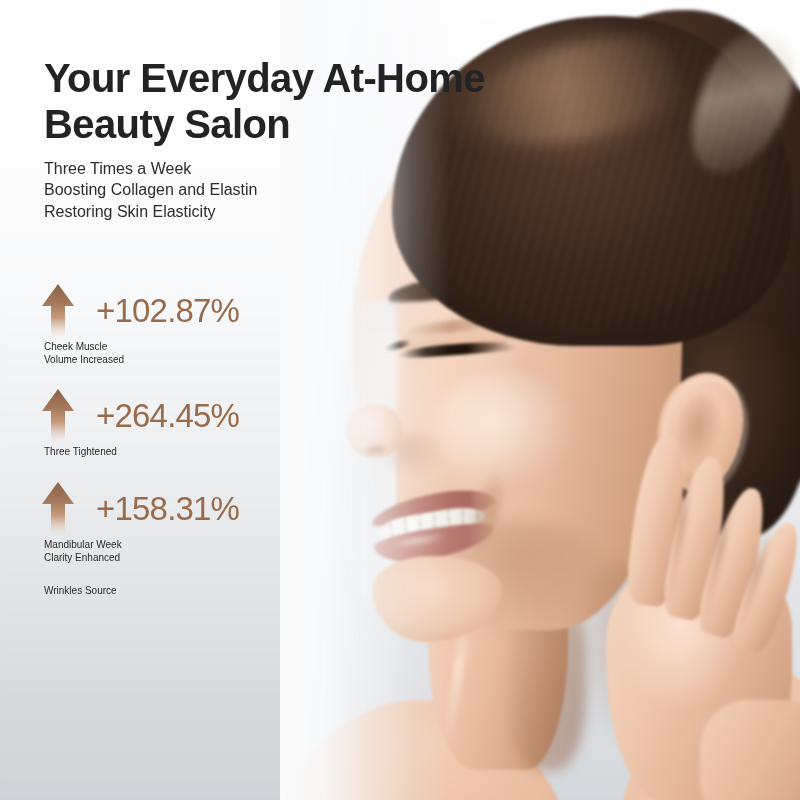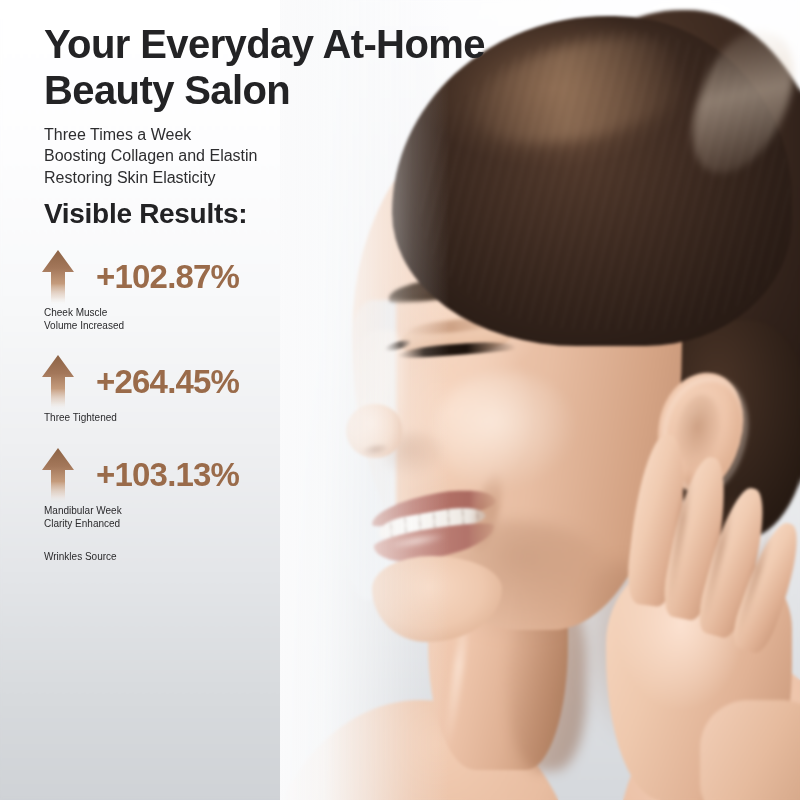--- a/index.html
+++ b/index.html
@@ -442,20 +442,21 @@
       rgba(248,249,250,0.6) 52%,
       rgba(247,248,250,0.22) 78%,
       rgba(246,247,249,0) 100%);
     pointer-events: none;
   }
 
   
   #content {
     position: absolute;
     inset: 0;
+    margin-top: 34px;
   }
 
   .headline {
     position: absolute;
     left: 44px; top: 22px;
     width: 470px;
     font-size: 40px;
     font-weight: bold;
     line-height: 1.14;
     letter-spacing: -0.6px;
@@ -495,21 +496,21 @@
   }
   .arrow-wrap {
     width: 52px;
     height: 58px;
     flex: 0 0 52px;
     position: relative;
   }
   .arrow-wrap svg { display: block; }
   .stat-value {
     font-size: 33px;
-    font-weight: bold;
+    font-weight: normal;
     letter-spacing: -0.8px;
     color: #9a6b4a;
     margin-left: 4px;
     white-space: nowrap;
   }
   .stat-label {
     margin: 1px 0 0 4px;
     font-size: 10px;
     line-height: 1.28;
     color: #2a2a2c;
@@ -598,21 +599,20 @@
 
   <div id="content">
 
     <div class="headline">Your Everyday At-Home
 Beauty Salon</div>
 
     <div class="subhead">Three Times a Week
 Boosting Collagen and Elastin
 Restoring Skin Elasticity</div>
 
-    <div class="results-title">Visible Results:</div>
 
     <div class="stats">
 
       <div class="stat s0">
         <div class="stat-row">
           <span class="arrow-wrap">
             <svg width="52" height="58" viewBox="0 0 52 58" aria-hidden="true">
               <defs>
                 <linearGradient id="ag0" x1="0" y1="0" x2="0" y2="1">
                   <stop offset="0%" stop-color="#8d6345"></stop>
@@ -661,21 +661,21 @@
                   <stop offset="0%" stop-color="#8d6345"></stop>
                   <stop offset="34%" stop-color="#a3775a"></stop>
                   <stop offset="62%" stop-color="#c49b7c"></stop>
                   <stop offset="88%" stop-color="#e6d5c8" stop-opacity="0.55"></stop>
                   <stop offset="100%" stop-color="#f2ebe4" stop-opacity="0"></stop>
                 </linearGradient>
               </defs>
               <path d="M18 2 L2 24 L11 24 L11 56 L25 56 L25 24 L34 24 Z" fill="url(#ag2)"></path>
             </svg>
           </span>
-          <span class="stat-value">+103.13%</span>
+          <span class="stat-value">+158.31%</span>
         </div>
         <div class="stat-label">Mandibular Week
 Clarity Enhanced</div>
       </div>
 
       <div class="stat s3">
         <div class="stat-label">Wrinkles Source</div>
       </div>
 
     </div>

